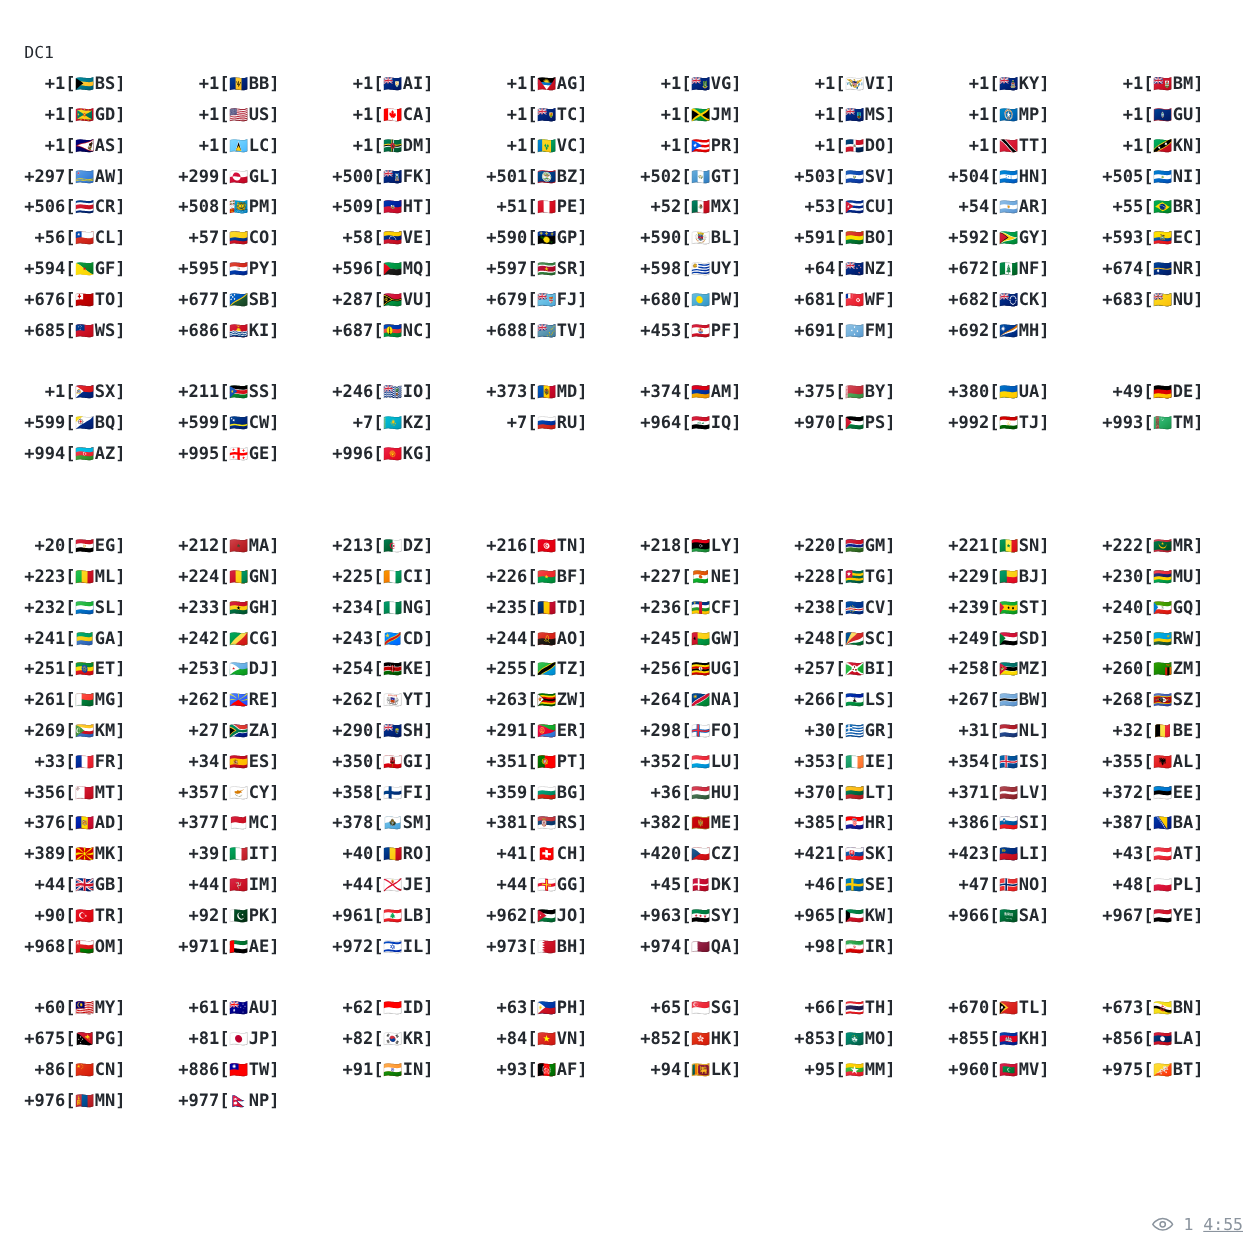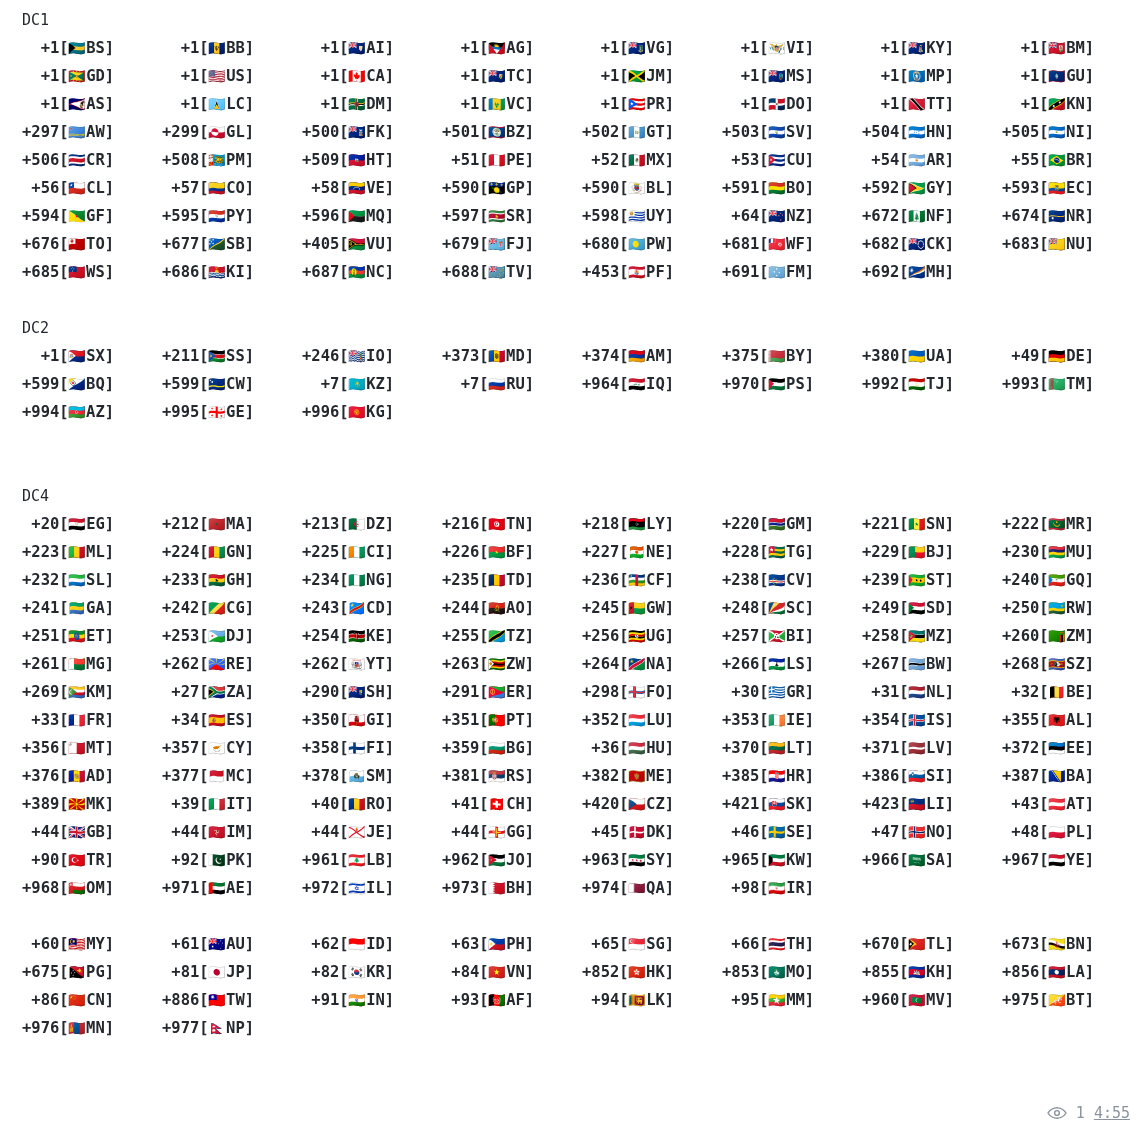--- a/index.html
+++ b/index.html
@@ -11,20 +11,21 @@
     width: 1144px;
     height: 1128px;
     font-family: "DejaVu Sans Mono", "Liberation Mono", monospace;
     color: #24292f;
     position: relative;
     overflow: hidden;
   }
   .page {
     padding: 6px 10px 0 22px;
     box-sizing: border-box;
+    margin-top: 28px;
   }
   .group {
     margin: 0 0 0 0;
   }
   .group-title {
     font-size: 15px;
     line-height: 28px;
     color: #24292f;
     font-family: "DejaVu Sans Mono", "Liberation Mono", monospace;
     letter-spacing: 0px;
@@ -130,38 +131,37 @@
         <div class="cell"><span class="pad"></span><span>+594</span><span>[</span><span class="flag">🇬🇫</span><span>GF</span><span>]</span></div>
         <div class="cell"><span class="pad"></span><span>+595</span><span>[</span><span class="flag">🇵🇾</span><span>PY</span><span>]</span></div>
         <div class="cell"><span class="pad"></span><span>+596</span><span>[</span><span class="flag">🇲🇶</span><span>MQ</span><span>]</span></div>
         <div class="cell"><span class="pad"></span><span>+597</span><span>[</span><span class="flag">🇸🇷</span><span>SR</span><span>]</span></div>
         <div class="cell"><span class="pad"></span><span>+598</span><span>[</span><span class="flag">🇺🇾</span><span>UY</span><span>]</span></div>
         <div class="cell"><span class="pad">&nbsp;</span><span>+64</span><span>[</span><span class="flag">🇳🇿</span><span>NZ</span><span>]</span></div>
         <div class="cell"><span class="pad"></span><span>+672</span><span>[</span><span class="flag">🇳🇫</span><span>NF</span><span>]</span></div>
         <div class="cell"><span class="pad"></span><span>+674</span><span>[</span><span class="flag">🇳🇷</span><span>NR</span><span>]</span></div>
         <div class="cell"><span class="pad"></span><span>+676</span><span>[</span><span class="flag">🇹🇴</span><span>TO</span><span>]</span></div>
         <div class="cell"><span class="pad"></span><span>+677</span><span>[</span><span class="flag">🇸🇧</span><span>SB</span><span>]</span></div>
-        <div class="cell"><span class="pad"></span><span>+405</span><span>[</span><span class="flag">🇻🇺</span><span>VU</span><span>]</span></div>
+        <div class="cell"><span class="pad"></span><span>+287</span><span>[</span><span class="flag">🇻🇺</span><span>VU</span><span>]</span></div>
         <div class="cell"><span class="pad"></span><span>+679</span><span>[</span><span class="flag">🇫🇯</span><span>FJ</span><span>]</span></div>
         <div class="cell"><span class="pad"></span><span>+680</span><span>[</span><span class="flag">🇵🇼</span><span>PW</span><span>]</span></div>
         <div class="cell"><span class="pad"></span><span>+681</span><span>[</span><span class="flag">🇼🇫</span><span>WF</span><span>]</span></div>
         <div class="cell"><span class="pad"></span><span>+682</span><span>[</span><span class="flag">🇨🇰</span><span>CK</span><span>]</span></div>
         <div class="cell"><span class="pad"></span><span>+683</span><span>[</span><span class="flag">🇳🇺</span><span>NU</span><span>]</span></div>
         <div class="cell"><span class="pad"></span><span>+685</span><span>[</span><span class="flag">🇼🇸</span><span>WS</span><span>]</span></div>
         <div class="cell"><span class="pad"></span><span>+686</span><span>[</span><span class="flag">🇰🇮</span><span>KI</span><span>]</span></div>
         <div class="cell"><span class="pad"></span><span>+687</span><span>[</span><span class="flag">🇳🇨</span><span>NC</span><span>]</span></div>
         <div class="cell"><span class="pad"></span><span>+688</span><span>[</span><span class="flag">🇹🇻</span><span>TV</span><span>]</span></div>
         <div class="cell"><span class="pad"></span><span>+453</span><span>[</span><span class="flag">🇵🇫</span><span>PF</span><span>]</span></div>
         <div class="cell"><span class="pad"></span><span>+691</span><span>[</span><span class="flag">🇫🇲</span><span>FM</span><span>]</span></div>
         <div class="cell"><span class="pad"></span><span>+692</span><span>[</span><span class="flag">🇲🇭</span><span>MH</span><span>]</span></div>
       </div>
       <div class="gap"></div>
     </div>
     <div class="group">
-      <div class="group-title">DC2</div>
       <div class="grid">
         <div class="cell"><span class="pad">&nbsp;&nbsp;</span><span>+1</span><span>[</span><span class="flag">🇸🇽</span><span>SX</span><span>]</span></div>
         <div class="cell"><span class="pad"></span><span>+211</span><span>[</span><span class="flag">🇸🇸</span><span>SS</span><span>]</span></div>
         <div class="cell"><span class="pad"></span><span>+246</span><span>[</span><span class="flag">🇮🇴</span><span>IO</span><span>]</span></div>
         <div class="cell"><span class="pad"></span><span>+373</span><span>[</span><span class="flag">🇲🇩</span><span>MD</span><span>]</span></div>
         <div class="cell"><span class="pad"></span><span>+374</span><span>[</span><span class="flag">🇦🇲</span><span>AM</span><span>]</span></div>
         <div class="cell"><span class="pad"></span><span>+375</span><span>[</span><span class="flag">🇧🇾</span><span>BY</span><span>]</span></div>
         <div class="cell"><span class="pad"></span><span>+380</span><span>[</span><span class="flag">🇺🇦</span><span>UA</span><span>]</span></div>
         <div class="cell"><span class="pad">&nbsp;</span><span>+49</span><span>[</span><span class="flag">🇩🇪</span><span>DE</span><span>]</span></div>
         <div class="cell"><span class="pad"></span><span>+599</span><span>[</span><span class="flag">🇧🇶</span><span>BQ</span><span>]</span></div>
@@ -176,21 +176,20 @@
         <div class="cell"><span class="pad"></span><span>+995</span><span>[</span><span class="flag">🇬🇪</span><span>GE</span><span>]</span></div>
         <div class="cell"><span class="pad"></span><span>+996</span><span>[</span><span class="flag">🇰🇬</span><span>KG</span><span>]</span></div>
       </div>
       <div class="gap"></div>
     </div>
     <div class="group">
       <div class="grid"></div>
       <div class="gap"></div>
     </div>
     <div class="group">
-      <div class="group-title">DC4</div>
       <div class="grid">
         <div class="cell"><span class="pad">&nbsp;</span><span>+20</span><span>[</span><span class="flag">🇪🇬</span><span>EG</span><span>]</span></div>
         <div class="cell"><span class="pad"></span><span>+212</span><span>[</span><span class="flag">🇲🇦</span><span>MA</span><span>]</span></div>
         <div class="cell"><span class="pad"></span><span>+213</span><span>[</span><span class="flag">🇩🇿</span><span>DZ</span><span>]</span></div>
         <div class="cell"><span class="pad"></span><span>+216</span><span>[</span><span class="flag">🇹🇳</span><span>TN</span><span>]</span></div>
         <div class="cell"><span class="pad"></span><span>+218</span><span>[</span><span class="flag">🇱🇾</span><span>LY</span><span>]</span></div>
         <div class="cell"><span class="pad"></span><span>+220</span><span>[</span><span class="flag">🇬🇲</span><span>GM</span><span>]</span></div>
         <div class="cell"><span class="pad"></span><span>+221</span><span>[</span><span class="flag">🇸🇳</span><span>SN</span><span>]</span></div>
         <div class="cell"><span class="pad"></span><span>+222</span><span>[</span><span class="flag">🇲🇷</span><span>MR</span><span>]</span></div>
         <div class="cell"><span class="pad"></span><span>+223</span><span>[</span><span class="flag">🇲🇱</span><span>ML</span><span>]</span></div>

